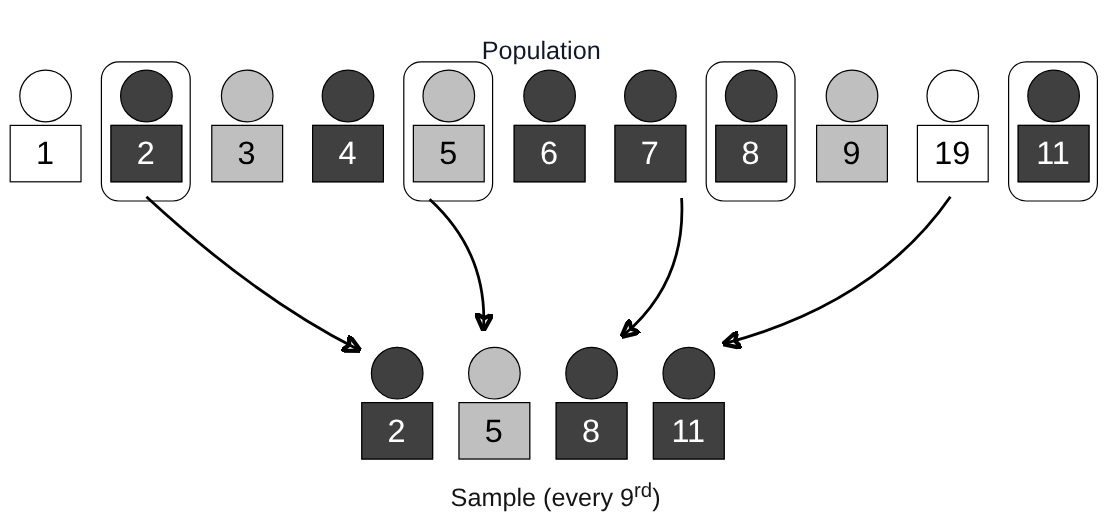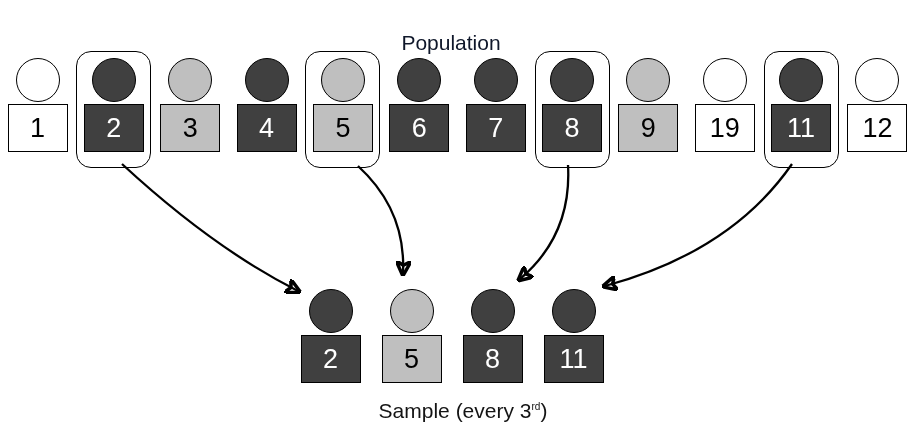--- a/index.html
+++ b/index.html
@@ -8,21 +8,21 @@
     font-family:"Liberation Sans", sans-serif;overflow:hidden;margin:0 auto;
   }
   .title{
     position:absolute;top:7px;left:451px;transform:translateX(-50%);
     font-size:21px;color:#0f172a;white-space:nowrap;margin-top:24px;
   }
   .caption{
     position:absolute;top:399px;left:463px;transform:translateX(-50%);
     font-size:21px;color:#141414;white-space:nowrap;
   }
-  .caption sup{font-size:10px;}
+  .caption sup{font-size:17px;}
   .row{position:absolute;display:flex;}
   .row.population{left:0;top:58px;width:915px;justify-content:space-between;}
   .row.sample{left:293px;top:289px;gap:6px;}
   .person{
     position:relative;width:75px;display:flex;flex-direction:column;align-items:center;
   }
   .head{
     width:44px;height:44px;border-radius:50%;border:1.3px solid #000;
     box-sizing:border-box;margin-bottom:2px;z-index:1;
   }
@@ -115,26 +115,20 @@
           <span>19</span>
         </div>
     </div>
     <div class="person" data-shade="dark">
       <div class="frame"></div>
       <div class="head"></div>
       <div class="body">
           <span>11</span>
         </div>
     </div>
-    <div class="person" data-shade="white">
-      <div class="head"></div>
-      <div class="body">
-          <span>12</span>
-        </div>
-    </div>
   </div>
 
   <svg class="arrows" viewBox="0 0 920 437" xmlns="http://www.w3.org/2000/svg">
     <defs>
       <marker id="ah" viewBox="0 0 10 10" refX="8" refY="5" markerWidth="6.5" markerHeight="6.5" orient="auto-start-reverse">
         <path d="M0,0 L10,5 L0,10 L2.8,5 Z" fill="#000" stroke="none"></path>
       </marker>
     </defs>
     <path d="M122,164 Q213,248 298,291" marker-end="url(#ah)"></path>
     <path d="M358,166 Q406,210 403,273" marker-end="url(#ah)"></path>
@@ -163,16 +157,16 @@
     </div>
     <div class="person" data-shade="dark">
       <div class="head"></div>
       <div class="body">
           <span>11</span>
         </div>
     </div>
   </div>
 
   <div class="caption">
-    <span>Sample (every 3</span><sup>rd</sup><span>)</span>
+    <span>Sample (every 9</span><sup>rd</sup><span>)</span>
   </div>
 
 </div>
 
 </body></html>

